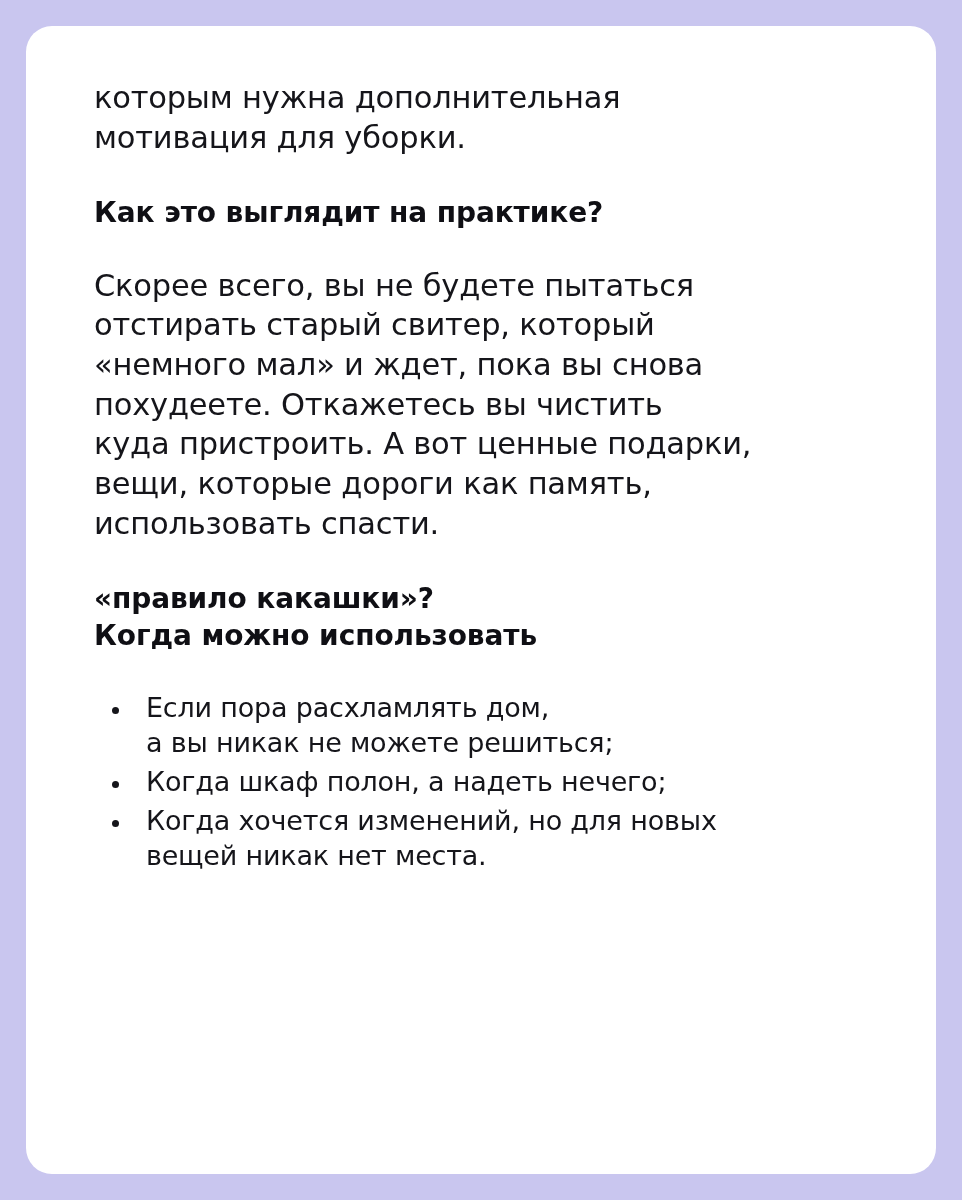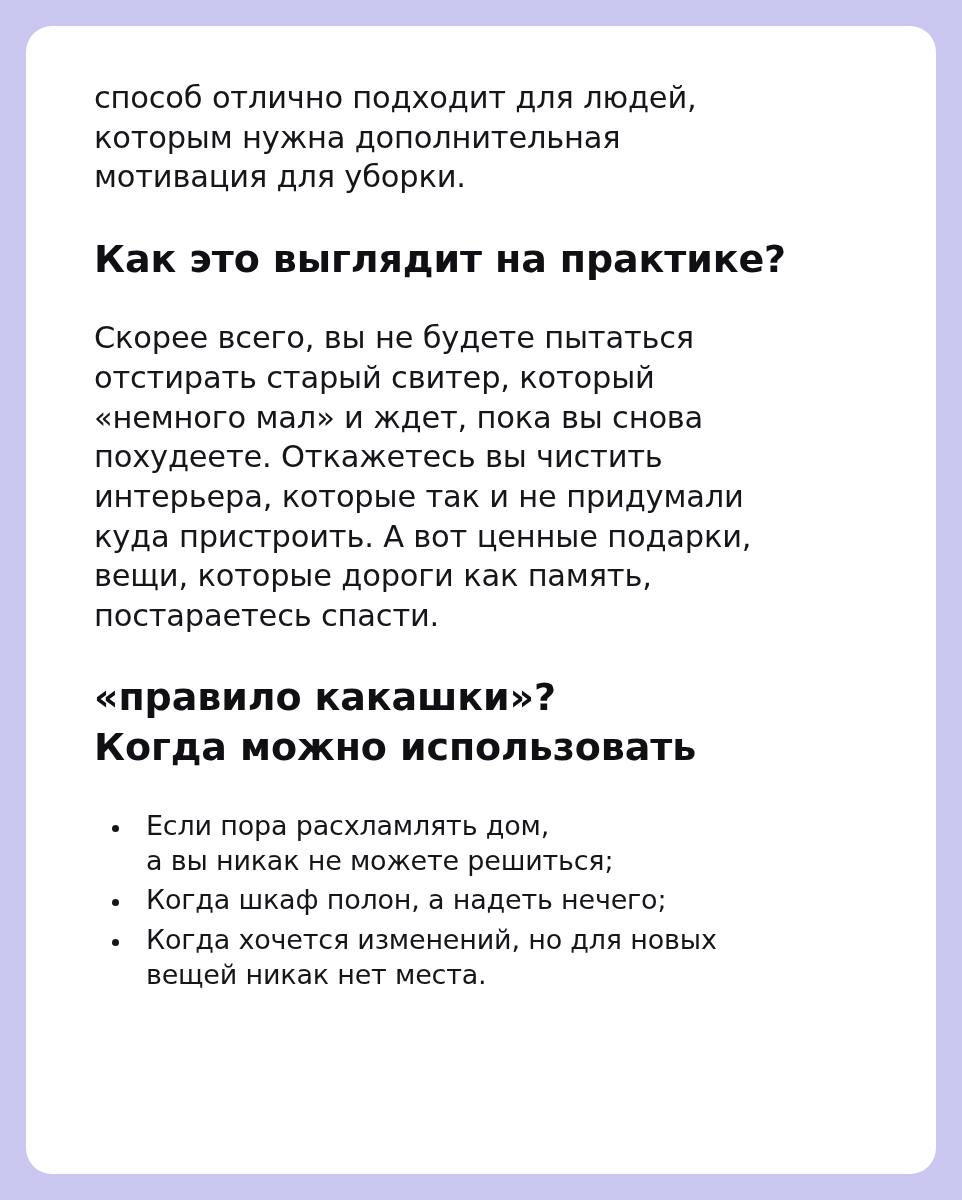--- a/index.html
+++ b/index.html
@@ -27,21 +27,21 @@
   }
   .para {
     font-size: 30.5px;
     line-height: 1.30;
     color: #15151a;
     letter-spacing: -0.2px;
     margin: 0 0 38px 0;
     font-weight: 400;
   }
   .heading {
-    font-size: 38px;
+    font-size: 28px;
     line-height: 1.30;
     color: #0f0f14;
     font-weight: 700;
     letter-spacing: -0.1px;
     margin: 0 0 34px 0;
   }
   .heading.two-line {
     margin-bottom: 36px;
   }
   .bullets {
@@ -70,36 +70,34 @@
   .ln {
     display: block;
   }
 </style>
 </head>
 <body>
 
 <div class="card">
 
   <p class="para">
-    <span class="ln">способ отлично подходит для людей,</span>
     <span class="ln">которым нужна дополнительная</span>
     <span class="ln">мотивация для уборки.</span>
   </p>
 
   <h2 class="heading">Как это выглядит на практике?</h2>
 
   <p class="para">
     <span class="ln">Скорее всего, вы не будете пытаться</span>
     <span class="ln">отстирать старый свитер, который</span>
     <span class="ln">«немного мал» и ждет, пока вы снова</span>
     <span class="ln">похудеете. Откажетесь вы чистить</span>
-    <span class="ln">интерьера, которые так и не придумали</span>
     <span class="ln">куда пристроить. А вот ценные подарки,</span>
     <span class="ln">вещи, которые дороги как память,</span>
-    <span class="ln">постараетесь спасти.</span>
+    <span class="ln">использовать спасти.</span>
   </p>
 
   <h2 class="heading two-line">
     <span class="ln">«правило какашки»?</span>
     <span class="ln">Когда можно использовать</span>
   </h2>
 
   <ul class="bullets">
     <li>
       <span class="dot"></span>

